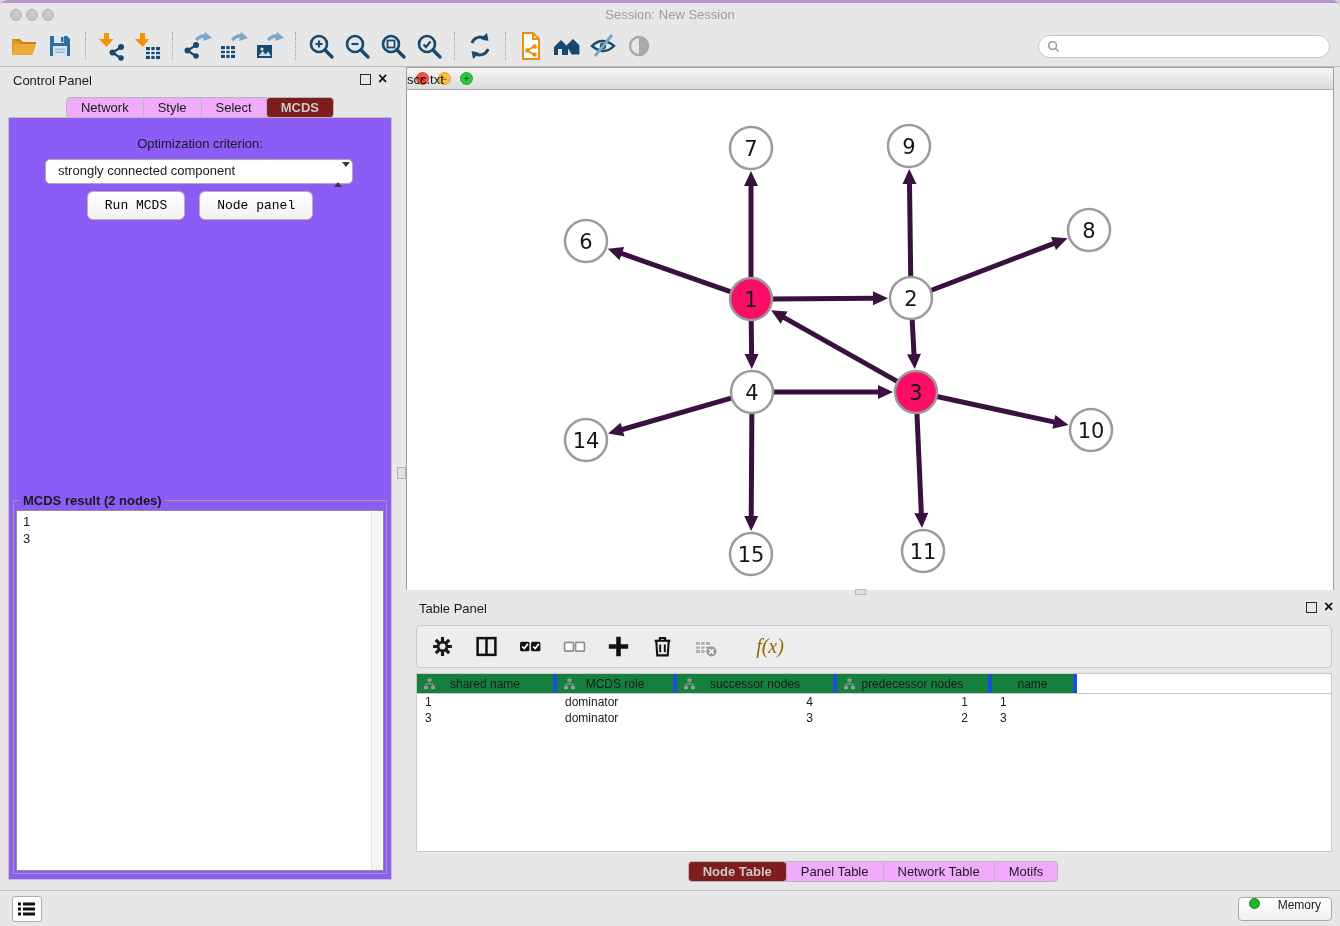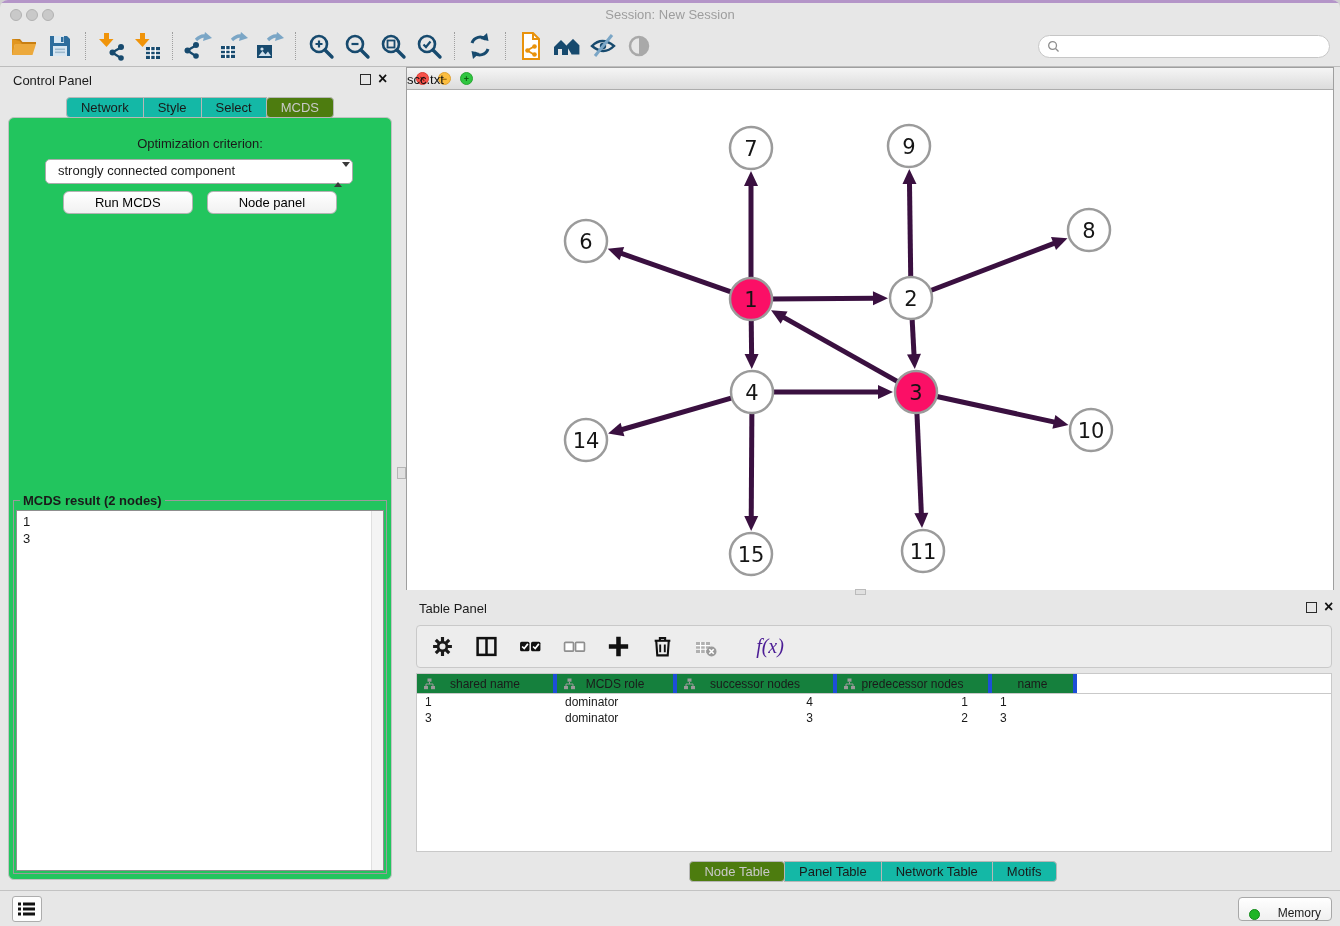--- a/index.html
+++ b/index.html
@@ -22,39 +22,39 @@
               border-radius:12px;display:flex;align-items:center;padding:0 8px;}
   #search-box input{border:none;outline:none;flex:1;font-size:12px;background:transparent;margin-left:5px;
                     font-family:"Liberation Sans",sans-serif;}
   
   #control-panel{position:absolute;left:0;top:67px;width:400px;height:823px;}
   .panel-header{position:relative;height:26px;}
   .panel-title{position:absolute;left:13px;top:6px;font-size:13px;color:#1a1a1a;}
   .float-btn{position:absolute;top:7px;width:11px;height:11px;border:1.5px solid #2a2a2a;background:transparent;}
   .close-btn{position:absolute;top:3px;font-size:16px;font-weight:900;color:#111;line-height:18px;}
   #cp-tabs{position:absolute;left:0;top:30px;width:100%;display:flex;justify-content:center;z-index:2;}
-  .tab{height:21px;line-height:19px;padding:0 14px;background:#14b8a6;border:1px solid #b7b7b7;
+  .tab{height:21px;line-height:19px;padding:0 14px;background:#f0abfc;border:1px solid #b7b7b7;
        font-size:13px;margin-left:-1px;text-align:center;}
   .tab.first{border-radius:4px 0 0 4px;margin-left:0;}
   .tab.last{border-radius:0 4px 4px 0;}
-  .tab.active{background:#4d7c0f;color:#c9c9c9;border-radius:4px;z-index:3;}
-  #cp-content{position:absolute;left:8px;right:8px;top:50px;bottom:10px;background:#22c55e;
-              border:1px solid #c2c2c2;border-radius:6px;}
+  .tab.active{background:#7f1d1d;color:#c9c9c9;border-radius:4px;z-index:3;font-weight:bold;}
+  #cp-content{position:absolute;left:8px;right:8px;top:50px;bottom:10px;background:#8b5cf6;
+              border:1px solid #c2c2c2;border-radius:1px;}
   #opt-label{position:absolute;left:0;right:0;top:18px;text-align:center;font-size:13px;}
   #criterion-combo{position:absolute;left:36px;right:38px;top:41px;height:25px;background:#fff;
                    border:1px solid #ababab;border-radius:5px;font-size:13px;line-height:21px;
                    padding-left:12px;}
   .combo-arrows{position:absolute;right:9px;top:4px;width:9px;}
   .combo-arrows .up{width:0;height:0;border-left:4.5px solid transparent;border-right:4.5px solid transparent;
                     border-bottom:5px solid #3a3a3a;margin-bottom:3px;}
   .combo-arrows .down{width:0;height:0;border-left:4.5px solid transparent;border-right:4.5px solid transparent;
                       border-top:5px solid #3a3a3a;}
   #cp-buttons{position:absolute;left:0;right:0;top:73px;display:flex;justify-content:center;gap:14px;}
-  .push-btn{height:23px;padding:0 31px;background:linear-gradient(#ffffff,#f1f1f1);
-            border:1px solid #b3b3b3;border-radius:6px;font-size:13px;font-family:Liberation Sans, sans-serif;}
+  .push-btn{height:29px;padding:0 17px;background:linear-gradient(#ffffff,#f1f1f1);
+            border:1px solid #b3b3b3;border-radius:6px;font-size:13px;font-family:Liberation Mono, monospace;}
   #result-fieldset{position:absolute;left:4px;right:4px;top:375px;bottom:5px;border:1px solid #9b9b9b;
                    margin:0;padding:2px;}
   #result-fieldset legend{font-size:13px;padding:0 3px;margin-left:4px;font-weight:bold;}
   #result-area{position:relative;width:100%;height:100%;background:#fff;border:1px solid #8f8f8f;
                font-size:13px;line-height:17px;padding:2px 6px;}
   #result-scrollbar{position:absolute;right:0;top:0;bottom:0;width:12px;background:#f4f4f4;border-left:1px solid #e0e0e0;}
   
   #v-split-grip{position:absolute;left:397px;top:467px;width:9px;height:12px;background:#e0e0e0;border:1px solid #b5b5b5;}
   #h-split-grip{position:absolute;left:855px;top:589px;width:11px;height:6px;background:#e0e0e0;border:1px solid #bbb;}
   
@@ -64,37 +64,37 @@
                background:linear-gradient(#f5f5f5,#dcdcdc);border-bottom:1px solid #adadad;}
   .nw-dot{position:absolute;top:4px;width:13px;height:13px;border-radius:50%;font-size:9px;font-weight:bold;
           text-align:center;line-height:12px;}
   #nw-title{position:absolute;left:0;right:0;top:4px;font-size:13px;color:#111;}
   #graph-canvas{position:absolute;left:0;top:22px;width:926px;height:500px;background:#fff;}
   
   #table-panel{position:absolute;left:406px;top:595px;width:934px;height:295px;}
   #tp-toolbar{position:absolute;left:10px;right:8px;top:30px;height:43px;background:#ededed;
               border:1px solid #c9c9c9;border-radius:4px;display:flex;align-items:center;gap:10px;padding:0 8px;}
   .tp-btn{width:34px;height:34px;display:flex;align-items:center;justify-content:center;}
-  #fx-label{font-family:"Liberation Serif",serif;font-style:italic;color:#4c1d95;font-size:20px;margin-left:40px;}
+  #fx-label{font-family:"Liberation Serif",serif;font-style:italic;color:#a16207;font-size:20px;margin-left:40px;}
   #tp-table{position:absolute;left:10px;right:8px;top:78px;height:179px;background:#fff;border:1px solid #c9c9c9;}
   #tp-head{display:flex;height:20px;border-bottom:1px solid #c9c9c9;font-size:12px;}
   .th{position:relative;background:#15803d;border-right:4px solid #1d4ed8;display:flex;
       align-items:center;justify-content:center;}
   .th .tree{position:absolute;left:6px;top:4px;}
   .tr{display:flex;height:16px;font-size:12px;align-items:center;}
   .td{padding:0 8px;overflow:hidden;white-space:nowrap;}
   .td.num{text-align:right;padding-right:24px;}
   .w0{width:140px;} .w1{width:120px;} .w2{width:160px;text-align:right;} .w3{width:155px;} .w4{width:85px;}
   #tp-tabs{position:absolute;left:0;right:0;bottom:8px;display:flex;justify-content:center;}
   
   #status-bar{position:absolute;left:0;top:890px;width:100%;height:36px;border-top:1px solid #c3c3c3;}
   #list-btn{position:absolute;left:12px;top:5px;width:30px;height:26px;background:#fdfdfd;
             border:1px solid #adadad;border-radius:3px;display:flex;align-items:center;justify-content:center;}
   #memory-btn{position:absolute;right:8px;top:6px;height:24px;background:linear-gradient(#fff,#f0f0f0);
-              border:1px solid #a8a8a8;border-radius:4px;display:flex;align-items:flex-end;gap:18px;
+              border:1px solid #a8a8a8;border-radius:4px;display:flex;align-items:flex-start;gap:18px;
               padding:0 10px;font-size:12px;}
   #memory-dot{width:11px;height:11px;border-radius:50%;background:#1fb525;border:1px solid #148a1a;}
 </style>
 </head>
 <body>
 
 <div id="app">
   <div id="top-accent"></div>
 
   <div id="titlebar">

